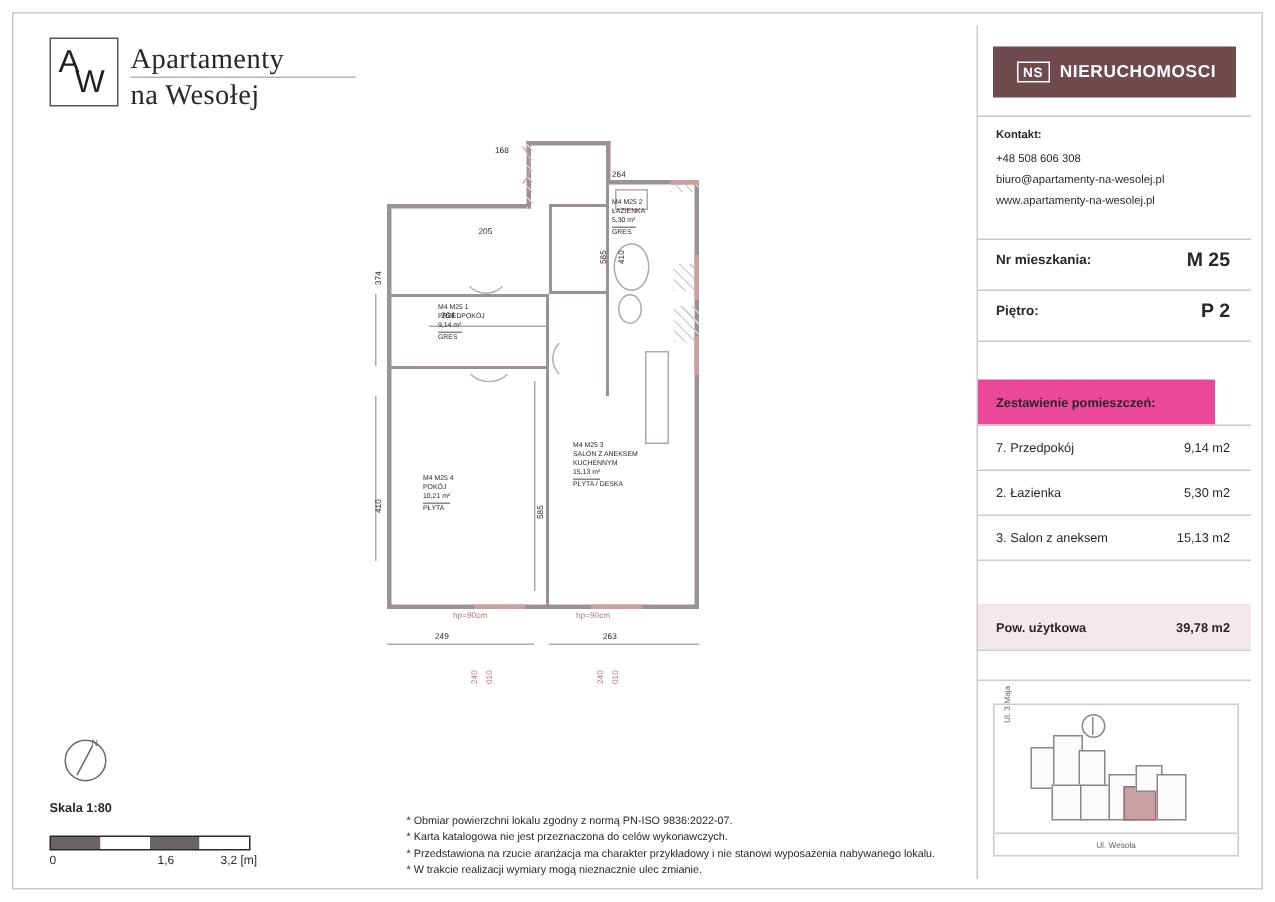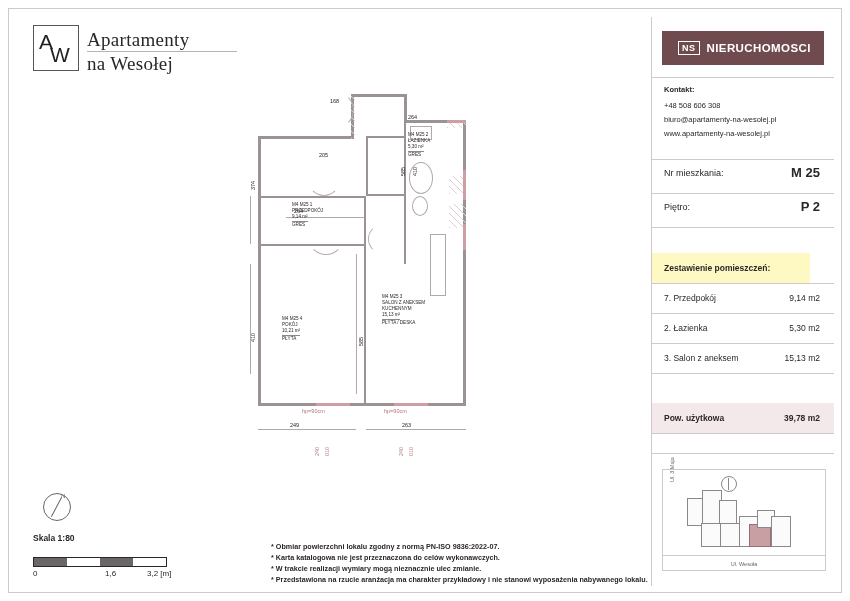--- a/index.html
+++ b/index.html
@@ -64,27 +64,27 @@
   }
   .contact{
     position:absolute;left:12px;top:68px;width:160px;
   }
   .contact .lbl{font-size:7.5px;font-weight:bold;color:#2b2629;margin-bottom:7px;}
   .contact .row{font-size:7.5px;color:#2b2629;margin-bottom:5px;}
   .kv{
     position:absolute;left:0;width:182px;height:30px;
   }
   .kv .k{
-    position:absolute;left:12px;top:9px;font-size:9px;font-weight:normal;color:#2b2629;
+    position:absolute;left:12px;top:9px;font-size:9px;font-weight:bold;color:#2b2629;
   }
   .kv .v{
     position:absolute;right:14px;top:6px;font-size:13px;font-weight:bold;color:#2b2629;
   }
   .zest-head{
-    position:absolute;left:0;top:236px;width:158px;height:30px;background:#fef9c3;
+    position:absolute;left:0;top:236px;width:158px;height:30px;background:#ec4899;
   }
   .zest-head span{
     position:absolute;left:12px;top:10px;font-size:8.5px;font-weight:bold;color:#2b2629;
   }
   .room{
     position:absolute;left:0;width:182px;height:30px;
   }
   .room .n{
     position:absolute;left:12px;top:10px;font-size:8.5px;color:#2b2629;
   }
@@ -154,21 +154,21 @@
     transform:rotate(28deg);transform-origin:center;
   }
   .compass-big .nlabel{
     position:absolute;left:17px;top:-1px;font-size:6px;color:#6b6468;
   }
 
   
   .notes{
     position:absolute;left:262px;top:532px;width:420px;
   }
-  .notes div{font-size:7.2px;font-weight:bold;color:#2b2629;line-height:11px;}
+  .notes div{font-size:7.2px;font-weight:normal;color:#2b2629;line-height:11px;}
 
   
   .plan{
     position:absolute;left:225px;top:75px;width:270px;height:340px;
   }
   .wall{position:absolute;background:#9b9296;}
   .hatch{
     position:absolute;
     background-image:repeating-linear-gradient(45deg,#d9d2d5 0 1px,transparent 1px 5px);
   }
@@ -327,22 +327,22 @@
   </div>
   <div class="scale-ticks">
     <span style="left:6px;">0</span>
     <span style="left:78px;">1,6</span>
     <span style="left:120px;">3,2 [m]</span>
   </div>
 
   <div class="notes">
     <div>* Obmiar powierzchni lokalu zgodny z normą PN-ISO 9836:2022-07.</div>
     <div>* Karta katalogowa nie jest przeznaczona do celów wykonawczych.</div>
+    <div>* Przedstawiona na rzucie aranżacja ma charakter przykładowy i nie stanowi wyposażenia nabywanego lokalu.</div>
     <div>* W trakcie realizacji wymiary mogą nieznacznie ulec zmianie.</div>
-    <div>* Przedstawiona na rzucie aranżacja ma charakter przykładowy i nie stanowi wyposażenia nabywanego lokalu.</div>
   </div>
 
   <div class="right">
 
     <div class="brand">
       <span class="ns">NS</span>
       <span class="bn">NIERUCHOMOSCI</span>
     </div>
 
     <div class="sep" style="top:60px;"></div>

